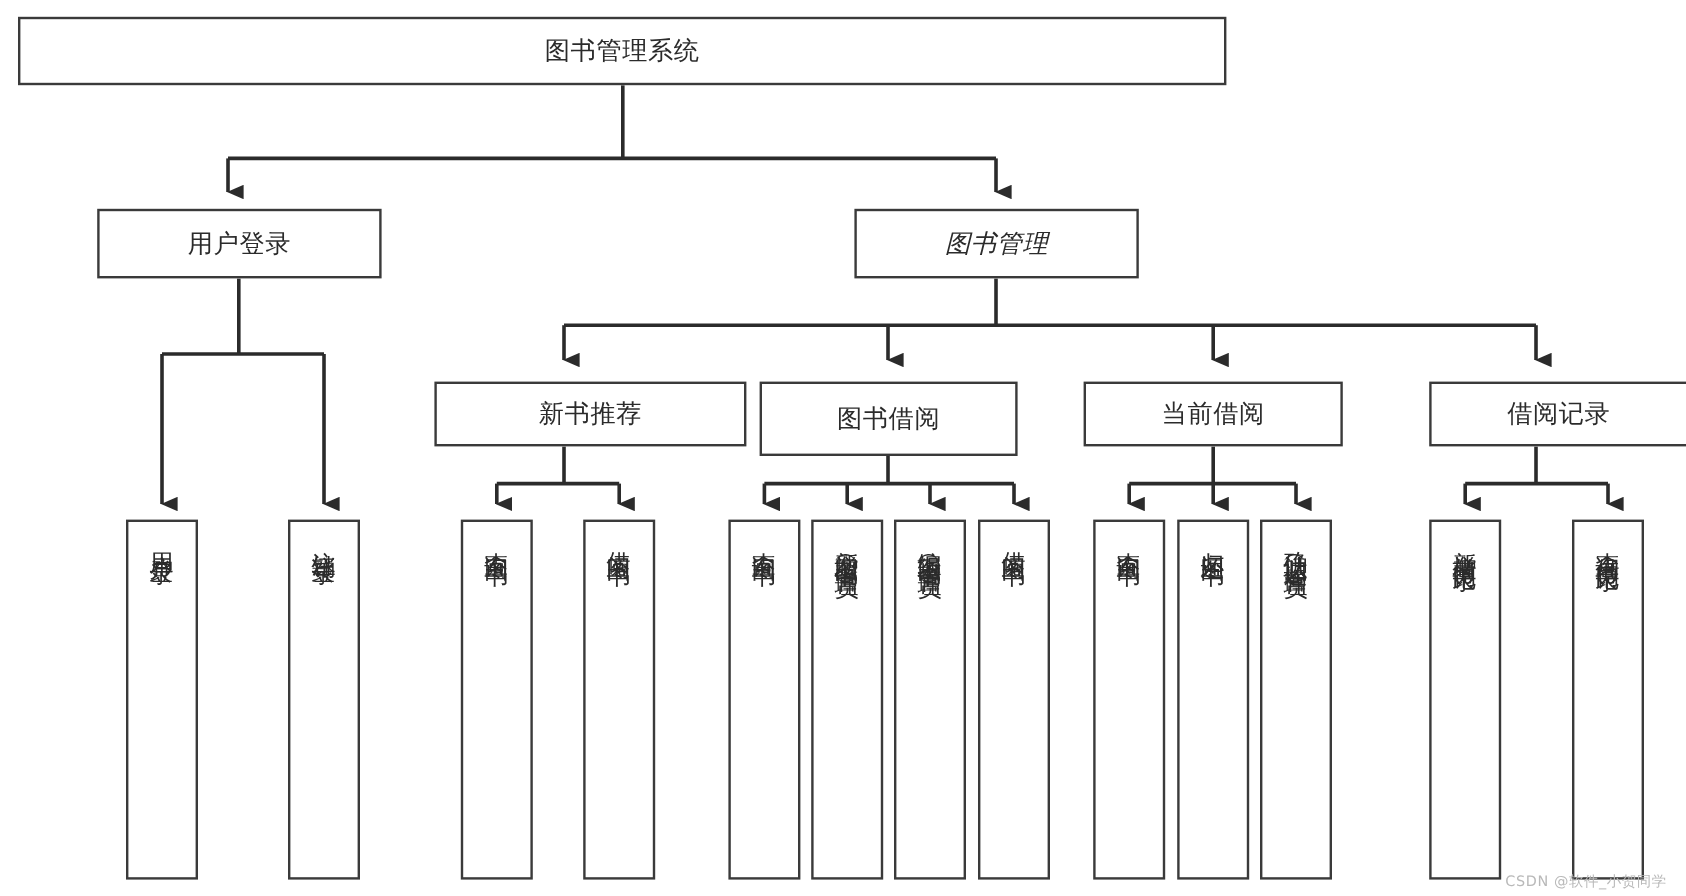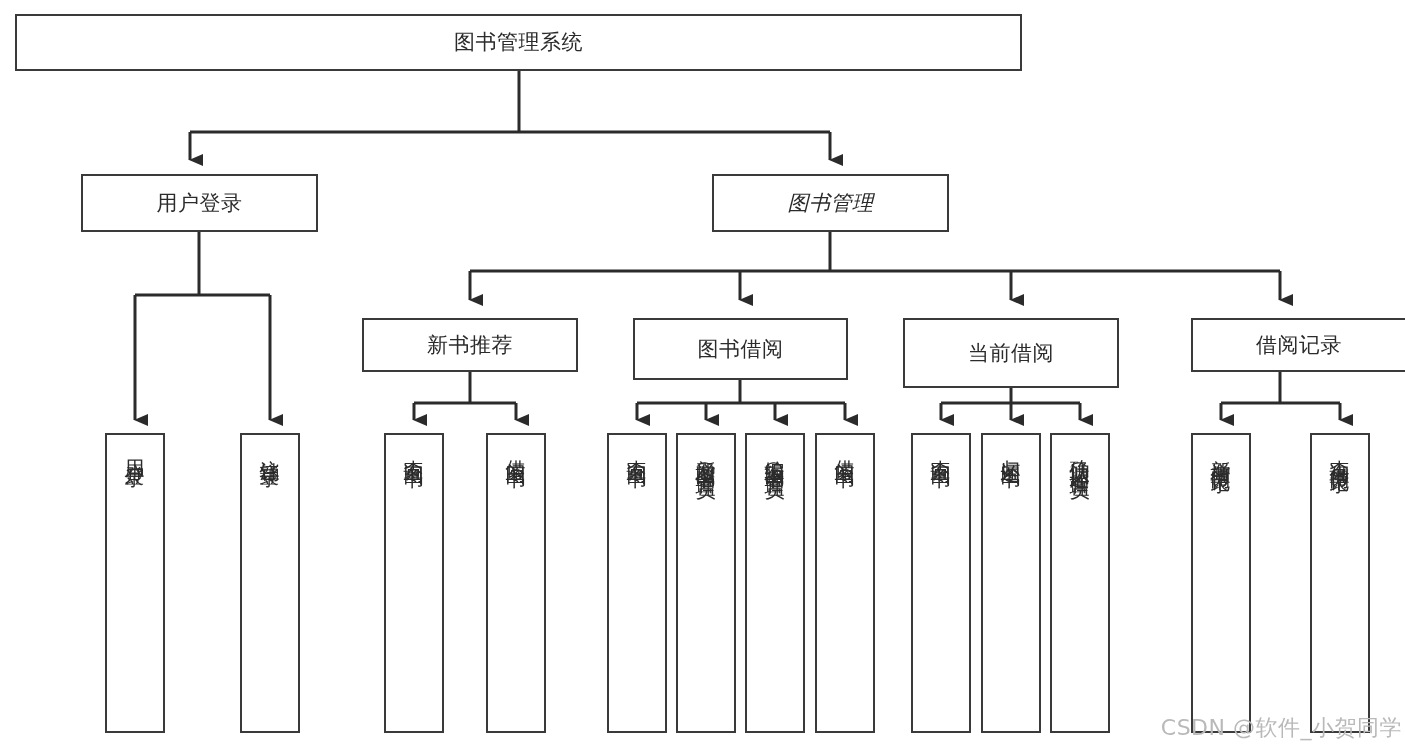--- a/index.html
+++ b/index.html
@@ -56,23 +56,23 @@
     letter-spacing: 3px;
     font-size: 20px;
     line-height: 1;
   }
   .node-box.level0 .node-label { font-size: 21px; }
   .node-box.level1 .node-label { font-size: 21px; }
   .node-box.level2 .node-label { font-size: 21px; }
 
   #watermark {
     position: absolute;
-    right: 3px;
+    right: 16px;
     bottom: 4px;
-    font-size: 22px;
+    font-size: 12px;
     color: #b9b9b9;
     letter-spacing: 0.5px;
     z-index: 5;
     white-space: nowrap;
     pointer-events: none;
   }
 </style>
 </head>
 <body>
 
@@ -136,29 +136,29 @@
   </div>
 
   <div class="node-box level1" style="left:81px; top:174px; width:237px; height:58px;">
     <span class="node-label">用户登录</span>
   </div>
 
   <div class="node-box level1" style="left:712px; top:174px; width:237px; height:58px;font-style:italic;">
     <span class="node-label">图书管理</span>
   </div>
 
-  <div class="node-box level2" style="left:362px; top:318px; width:216px; height:54px;">
+  <div class="node-box level2" style="left:362px; top:318px; width:260px; height:54px;">
     <span class="node-label">新书推荐</span>
   </div>
 
   <div class="node-box level2" style="left:633px; top:318px; width:215px; height:62px;">
     <span class="node-label">图书借阅</span>
   </div>
 
-  <div class="node-box level2" style="left:903px; top:318px; width:216px; height:70px;">
+  <div class="node-box level2" style="left:903px; top:318px; width:216px; height:54px;">
     <span class="node-label">当前借阅</span>
   </div>
 
   <div class="node-box level2" style="left:1172px; top:318px; width:216px; height:54px;margin-left:19px;">
     <span class="node-label">借阅记录</span>
   </div>
 
   <div class="node-box vertical" style="left:105px; top:433px; width:60px; height:300px;">
     <span class="node-label">用户登录</span>
   </div>

